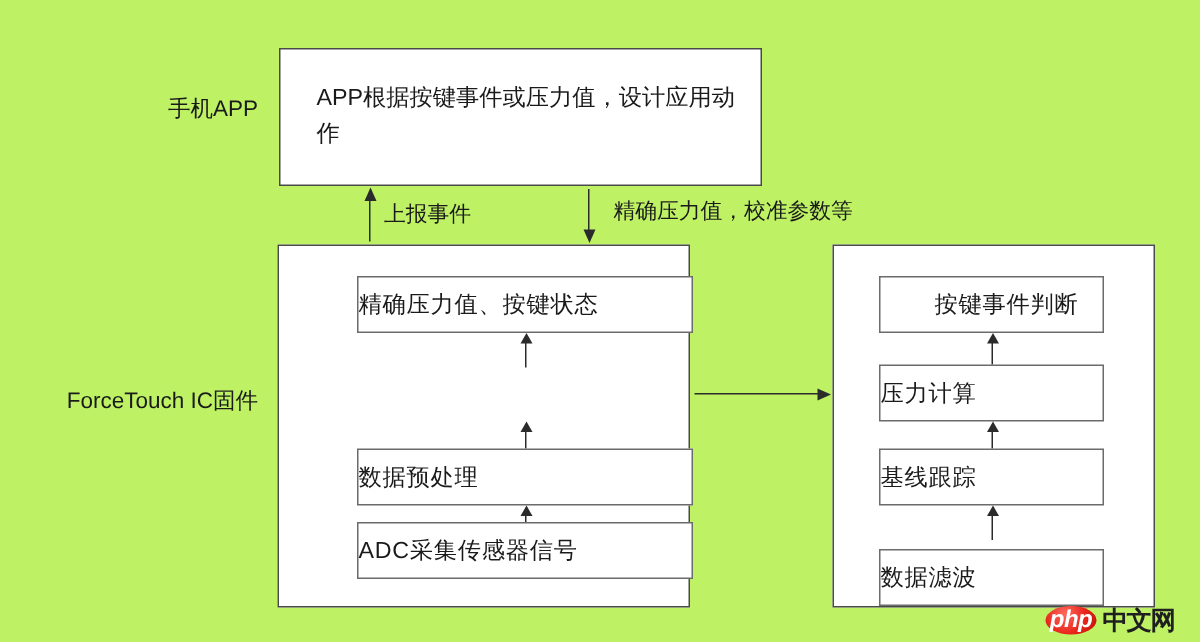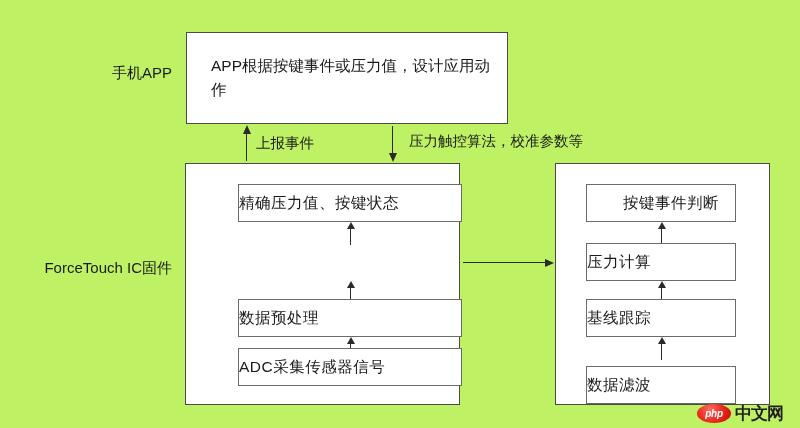--- a/index.html
+++ b/index.html
@@ -134,21 +134,21 @@
     display: flex;
     align-items: center;
     gap: 4px;
   }
   .wm-badge {
     width: 34px;
     height: 19px;
     border-radius: 50%;
     background: radial-gradient(circle at 38% 28%, #ff6b5e 0%, #e8231a 55%, #bb1109 100%);
     color: #ffffff;
-    font-size: 10px;
+    font-size: 16px;
     font-weight: bold;
     font-style: italic;
     display: flex;
     align-items: center;
     justify-content: center;
     letter-spacing: -0.3px;
   }
   .wm-text {
     color: #1f1f1f;
     font-size: 17px;
@@ -167,21 +167,21 @@
   <div class="side-label" style="left:8px; top:258px; width:164px;">ForceTouch IC固件</div>
 
   <div class="app-box" style="left:186px; top:32px; width:322px; height:92px;">
     <div class="app-text">APP根据按键事件或压力值，设计应用动作</div>
   </div>
 
   <div class="v-arrow up" style="left:246px; top:133px; height:28px;"></div>
   <div class="arrow-label" style="left:256px; top:135px;">上报事件</div>
 
   <div class="v-arrow down" style="left:392px; top:126px; height:28px;"></div>
-  <div class="arrow-label" style="left:409px; top:133px;">压力触控算法，校准参数等</div>
+  <div class="arrow-label" style="left:409px; top:133px;">精确压力值，校准参数等</div>
 
   <div class="outer-box" style="left:185px; top:163px; width:275px; height:242px;"></div>
 
   <div class="inner-box" style="left:238px; top:184px; width:224px; height:38px;">
     <span>精确压力值、按键状态</span>
   </div>
   <div class="stub-arrow" style="left:350px; top:228px; height:17px;"></div>
 
   <div class="stub-arrow" style="left:350px; top:287px; height:17px;"></div>
 

